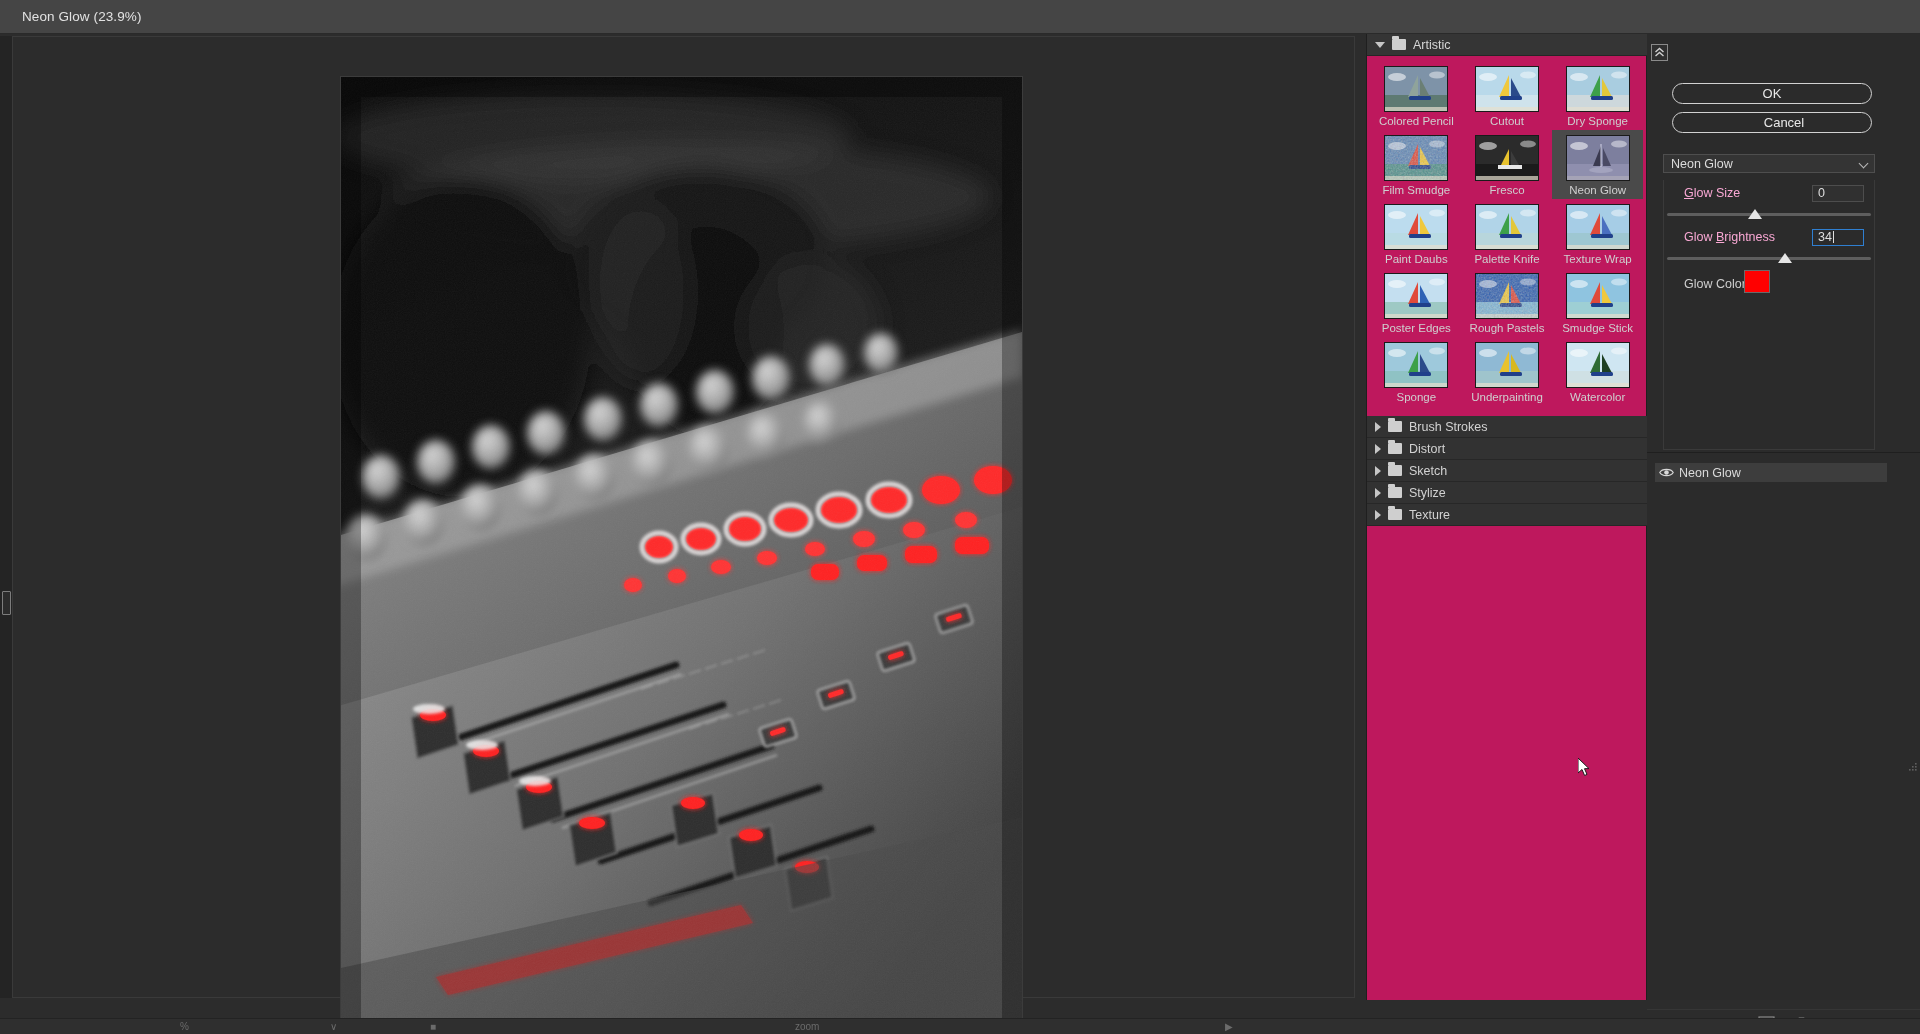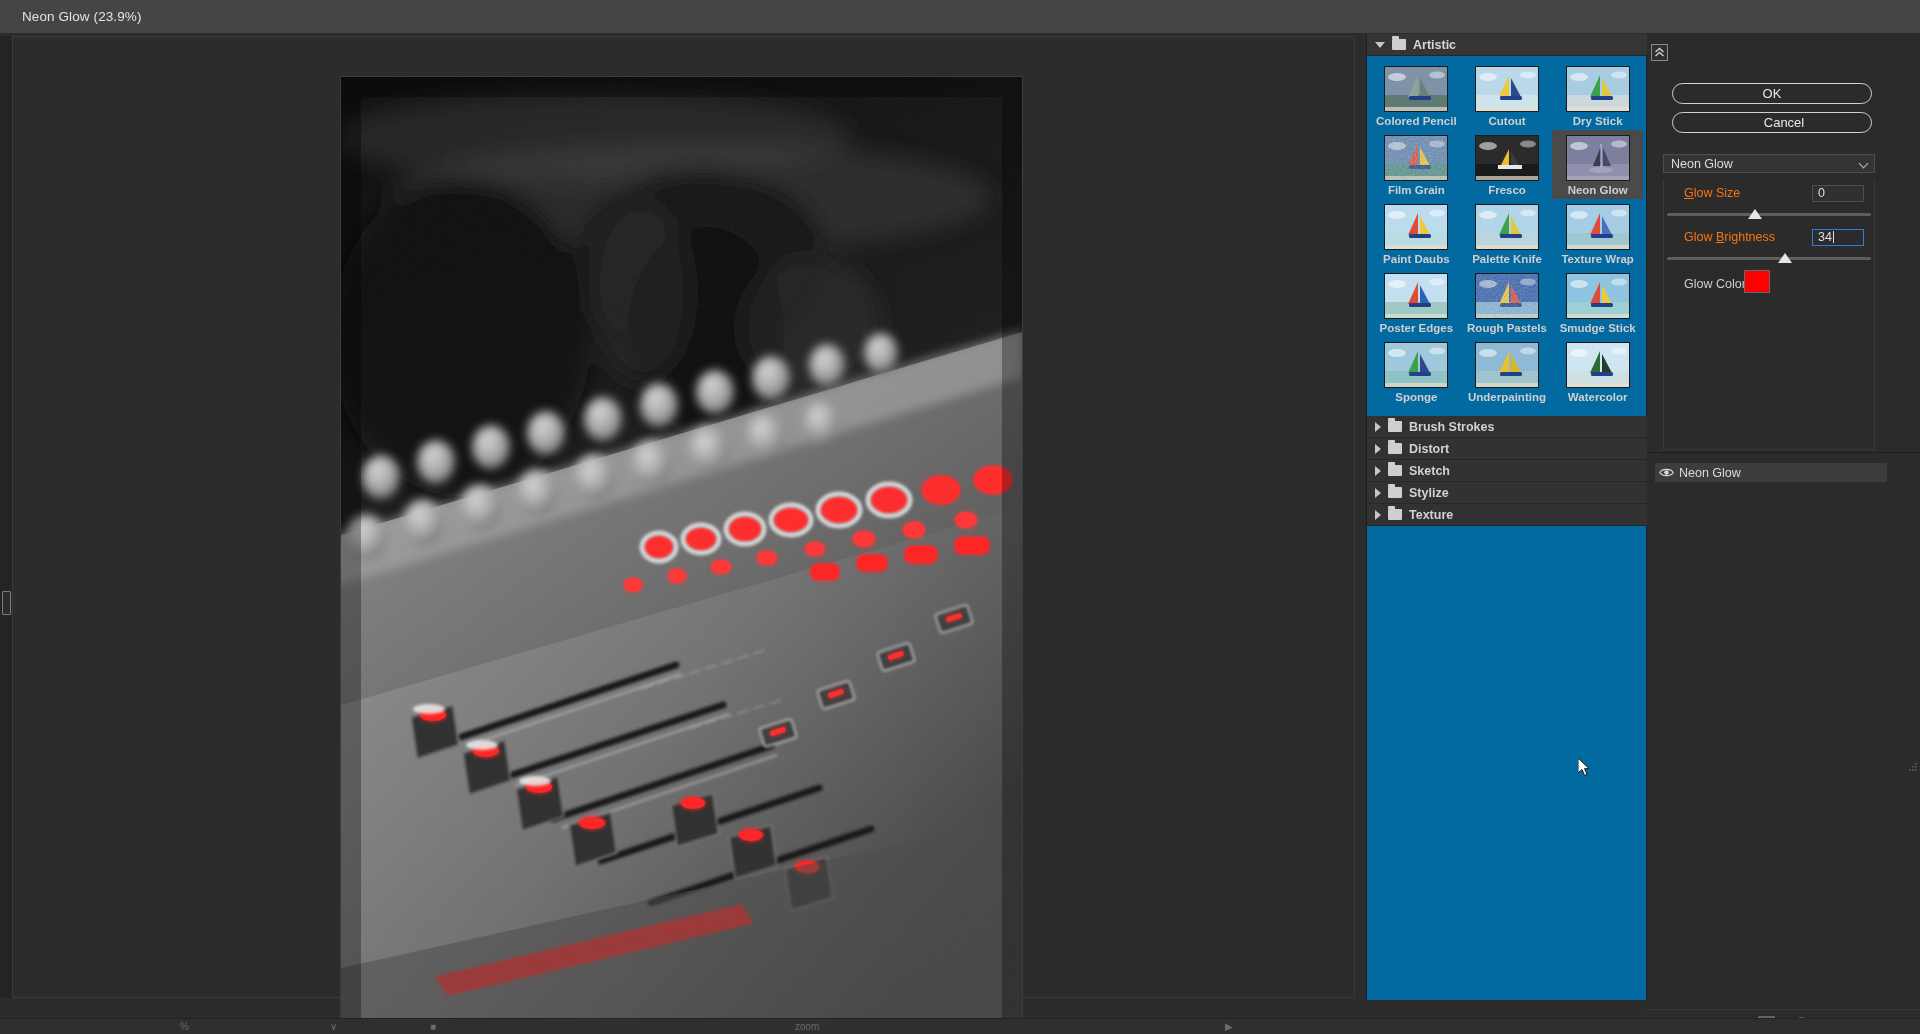--- a/index.html
+++ b/index.html
@@ -55,21 +55,21 @@
   .chev { width:9px; height:9px; position:relative; }
   .chev::after{
     content:""; position:absolute; left:0; top:1px; width:6px; height:6px;
     border-right:1.6px solid #b9b9b9; border-bottom:1.6px solid #b9b9b9;
     transform:rotate(45deg);
   }
 
   
   #gallery {
     position:absolute; left:1367px; top:0; width:280px; height:966px;
-    background:#0369a1; border-right:1px solid #1f1f1f;font-weight:bold;
+    background:#be185d; border-right:1px solid #1f1f1f;
   }
   #gallery-scroll { position:absolute; left:0; top:0; width:280px; height:966px; overflow:hidden; }
 
   .cat-header {
     display:flex; align-items:center; height:22px; padding-left:8px;
     background:#323232; border-bottom:1px solid #262626; color:#d6d6d6;
     font-size:12.5px; cursor:pointer;
   }
   .cat-header.open { background:#353535; }
   .tri {
@@ -135,21 +135,21 @@
   }
 
   #params {
     position:absolute; left:16px; top:146px; width:212px; height:270px;
     border:1px solid #3a3a3a; border-top:none;
   }
   .param-row {
     position:absolute; left:0; width:212px; height:20px;
     display:flex; align-items:center;
   }
-  .param-label { position:absolute; left:20px; font-size:12.5px; color:#f97316; }
+  .param-label { position:absolute; left:20px; font-size:12.5px; color:#f9a8d4; }
   .param-label u { text-decoration:underline; }
   .param-input {
     position:absolute; left:148px; width:52px; height:17px;
     background:#303030; border:1px solid #4d4d4d;
     color:#dedede; font-size:12.5px; padding-left:5px; line-height:15px;
     cursor:text;
   }
   .param-input.focused { border:1px solid #2f7fd1; background:#2b2b2b; }
   .caret {
     display:inline-block; width:1px; height:12px; background:#e0e0e0;
@@ -524,21 +524,21 @@
     <rect x="0" y="0" width="64" height="28" fill="#a9cde0"></rect>
     <rect x="0" y="28" width="64" height="18" fill="#cdd8dc"></rect>
     <ellipse cx="12" cy="10" rx="9" ry="4" fill="#ffffff" opacity="0.55"></ellipse>
     <ellipse cx="52" cy="8" rx="8" ry="3.5" fill="#ffffff" opacity="0.45"></ellipse>
     <polygon points="33,8 33,30 23,30" fill="#3da04a"></polygon>
             <polygon points="35,11 35,30 45,30" fill="#e3c73a"></polygon>
             <rect x="24" y="29" width="22" height="4" rx="1.5" fill="#20408a"></rect>
     <rect x="0" y="40" width="64" height="6" fill="#e6e0cf" opacity="0.7"></rect>
 
   </svg></div>
-              <div class="thumb-name">Dry Stick</div>
+              <div class="thumb-name">Dry Sponge</div>
             </div>
             <div class="thumb-cell">
               <div class="thumb-img"><svg viewBox="0 0 64 46" width="64" height="46" preserveAspectRatio="none">
     <defs>
       <linearGradient id="tg3s" x1="0" y1="0" x2="0" y2="1">
         <stop offset="0%" stop-color="#5f86b5"></stop>
                       <stop offset="100%" stop-color="#4f8f8a"></stop>
       </linearGradient>
       <filter id="tg3n">
                       <feTurbulence type="fractalNoise" baseFrequency="0.6" numOctaves="2"></feTurbulence>
@@ -548,21 +548,21 @@
     <rect x="0" y="0" width="64" height="28" fill="#5f86b5"></rect>
     <rect x="0" y="28" width="64" height="18" fill="#4f8f8a"></rect>
     <ellipse cx="12" cy="10" rx="9" ry="4" fill="#ffffff" opacity="0.55"></ellipse>
     <ellipse cx="52" cy="8" rx="8" ry="3.5" fill="#ffffff" opacity="0.45"></ellipse>
     <polygon points="33,8 33,30 23,30" fill="#e04a3a"></polygon>
             <polygon points="35,11 35,30 45,30" fill="#f0c83c"></polygon>
             <rect x="24" y="29" width="22" height="4" rx="1.5" fill="#20408a"></rect>
     <rect x="0" y="40" width="64" height="6" fill="#e6e0cf" opacity="0.7"></rect>
     <rect x="0" y="0" width="64" height="46" filter="url(#tg3n)" opacity="0.55"></rect>
   </svg></div>
-              <div class="thumb-name">Film Grain</div>
+              <div class="thumb-name">Film Smudge</div>
             </div>
             <div class="thumb-cell">
               <div class="thumb-img"><svg viewBox="0 0 64 46" width="64" height="46" preserveAspectRatio="none">
     <defs>
       <linearGradient id="tg4s" x1="0" y1="0" x2="0" y2="1">
         <stop offset="0%" stop-color="#2b2b2b"></stop>
                       <stop offset="100%" stop-color="#1b1b1b"></stop>
       </linearGradient>
       <filter id="tg4n">
                       <feTurbulence type="fractalNoise" baseFrequency="0.6" numOctaves="2"></feTurbulence>

